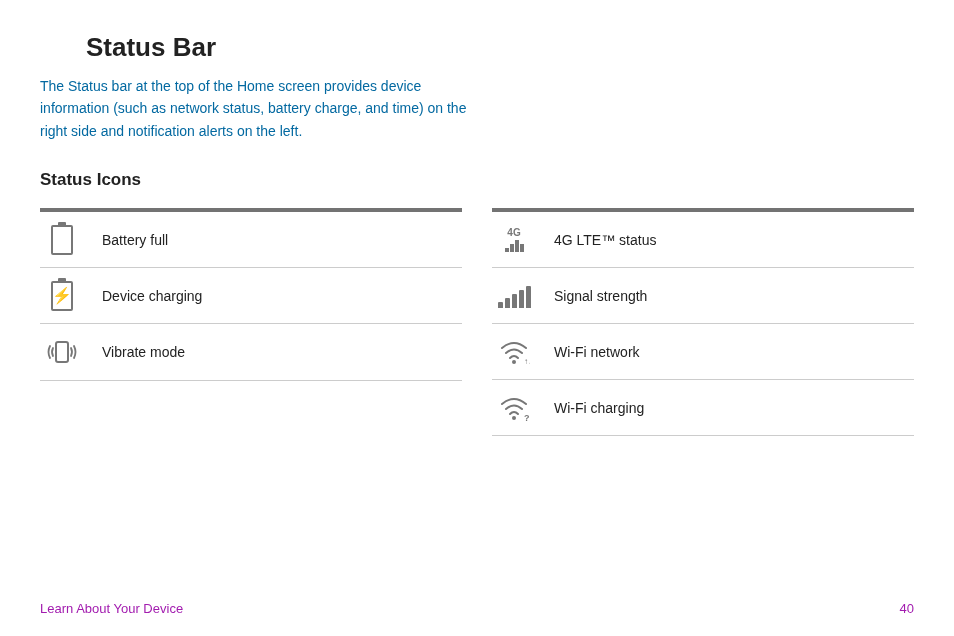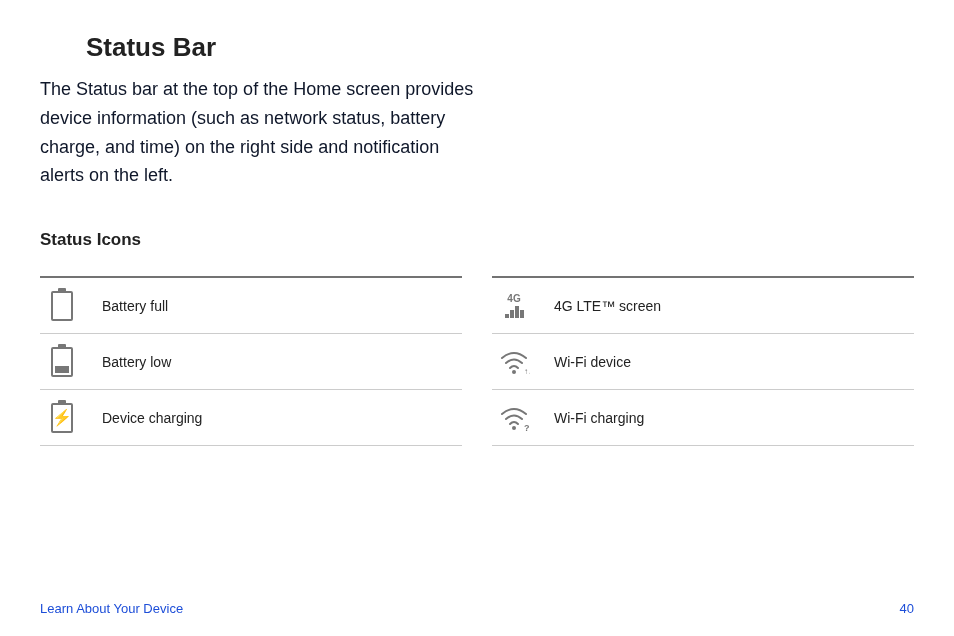--- a/index.html
+++ b/index.html
@@ -12,38 +12,38 @@
       padding: 32px 40px 20px 40px;
       position: relative;
     }
     h1 {
       font-size: 26px;
       font-weight: 700;
       margin-bottom: 12px;
       margin-left: 46px;
     }
     .intro {
-      font-size: 18px;
+      font-size: 14px;
       line-height: 1.6;
       max-width: 440px;
-      margin-bottom: 40px;
-      color: #0f172a;
+      margin-bottom: 28px;
+      color: #0369a1;
     }
     h2 {
       font-size: 17px;
       font-weight: 700;
-      margin-bottom: 8px;
+      margin-bottom: 0;
     }
     .columns {
       display: flex;
       gap: 0;
     }
     .col {
       flex: 1;
-      border-top: 2px solid #737373;
+      border-top: 4px solid #737373;
     }
     .col + .col {
       margin-left: 30px;
     }
     .status-row {
       display: flex;
       align-items: center;
       padding: 12px 0 12px 0;
       border-bottom: 1px solid #ccc;
       gap: 18px;
@@ -208,21 +208,21 @@
     }
     .footer {
       position: absolute;
       bottom: 20px;
       left: 40px;
       right: 40px;
       display: flex;
       justify-content: space-between;
       align-items: center;
       font-size: 13px;
-      color: #1d4ed8;
+      color: #a21caf;
     }
   </style>
 </head>
 <body>
 
 
 
 <h1>Status Bar</h1>
 <p class="intro">The Status bar at the top of the Home screen provides device information (such as network status, battery charge, and time) on the right side and notification alerts on the left.</p>
 
@@ -233,70 +233,91 @@
 
   <div class="col">
 
     <div class="status-row">
       <div class="icon-cell">
         <div class="battery-full"></div>
       </div>
       <span class="row-label">Battery full</span>
     </div>
 
-    <div class="status-row">
-      <div class="icon-cell">
-        <div class="battery-low"></div>
-      </div>
-      <span class="row-label">Battery low</span>
-    </div>
 
     <div class="status-row">
       <div class="icon-cell">
         <div class="battery-charging">
           <span class="bolt">⚡</span>
         </div>
       </div>
       <span class="row-label">Device charging</span>
     </div>
 
+    <div class="status-row">
+      <div class="icon-cell vibrate-icon">
+        <svg viewBox="0 0 32 32" fill="none" xmlns="http://www.w3.org/2000/svg">
+
+          <rect x="10" y="6" width="12" height="20" rx="2" stroke="#777" stroke-width="2" fill="white"></rect>
+
+          <path d="M7 12 Q5 16 7 20" stroke="#777" stroke-width="1.8" fill="none" stroke-linecap="round"></path>
+          <path d="M4 10 Q1 16 4 22" stroke="#777" stroke-width="1.8" fill="none" stroke-linecap="round"></path>
+
+          <path d="M25 12 Q27 16 25 20" stroke="#777" stroke-width="1.8" fill="none" stroke-linecap="round"></path>
+          <path d="M28 10 Q31 16 28 22" stroke="#777" stroke-width="1.8" fill="none" stroke-linecap="round"></path>
+        </svg>
+      </div>
+      <span class="row-label">Vibrate mode</span>
+    </div>
 
   </div>
 
   <div class="col">
 
     <div class="status-row">
       <div class="icon-cell">
         <div class="lte-icon">
           <div class="top-text">4G</div>
           <div class="bottom-bars">
             <div class="bar" style="height:4px;"></div>
             <div class="bar" style="height:8px;"></div>
             <div class="bar" style="height:12px;"></div>
             <div class="bar" style="height:8px;"></div>
           </div>
         </div>
       </div>
-      <span class="row-label">4G LTE™ screen</span>
-    </div>
-
+      <span class="row-label">4G LTE™ status</span>
+    </div>
+
+    <div class="status-row">
+      <div class="icon-cell">
+        <div class="signal-bars">
+          <div class="bar" style="height:6px;"></div>
+          <div class="bar" style="height:10px;"></div>
+          <div class="bar" style="height:14px;"></div>
+          <div class="bar" style="height:18px;"></div>
+          <div class="bar" style="height:22px;"></div>
+        </div>
+      </div>
+      <span class="row-label">Signal strength</span>
+    </div>
 
 
     <div class="status-row">
       <div class="icon-cell">
         <svg class="wifi-svg" viewBox="0 0 32 28" fill="none" xmlns="http://www.w3.org/2000/svg">
           <path d="M4 10 Q16 0 28 10" stroke="#777" stroke-width="2" fill="none" stroke-linecap="round"></path>
           <path d="M8 15 Q16 8 24 15" stroke="#777" stroke-width="2" fill="none" stroke-linecap="round"></path>
           <path d="M12 20 Q16 16 20 20" stroke="#777" stroke-width="2" fill="none" stroke-linecap="round"></path>
           <circle cx="16" cy="24" r="2" fill="#777"></circle>
 
           <text x="26" y="26" font-size="8" fill="#777">↑↓</text>
         </svg>
       </div>
-      <span class="row-label">Wi-Fi device</span>
+      <span class="row-label">Wi-Fi network</span>
     </div>
 
     <div class="status-row">
       <div class="icon-cell">
         <svg class="wifi-svg" viewBox="0 0 32 28" fill="none" xmlns="http://www.w3.org/2000/svg">
           <path d="M4 10 Q16 0 28 10" stroke="#777" stroke-width="2" fill="none" stroke-linecap="round"></path>
           <path d="M8 15 Q16 8 24 15" stroke="#777" stroke-width="2" fill="none" stroke-linecap="round"></path>
           <path d="M12 20 Q16 16 20 20" stroke="#777" stroke-width="2" fill="none" stroke-linecap="round"></path>
           <circle cx="16" cy="24" r="2" fill="#777"></circle>
 

